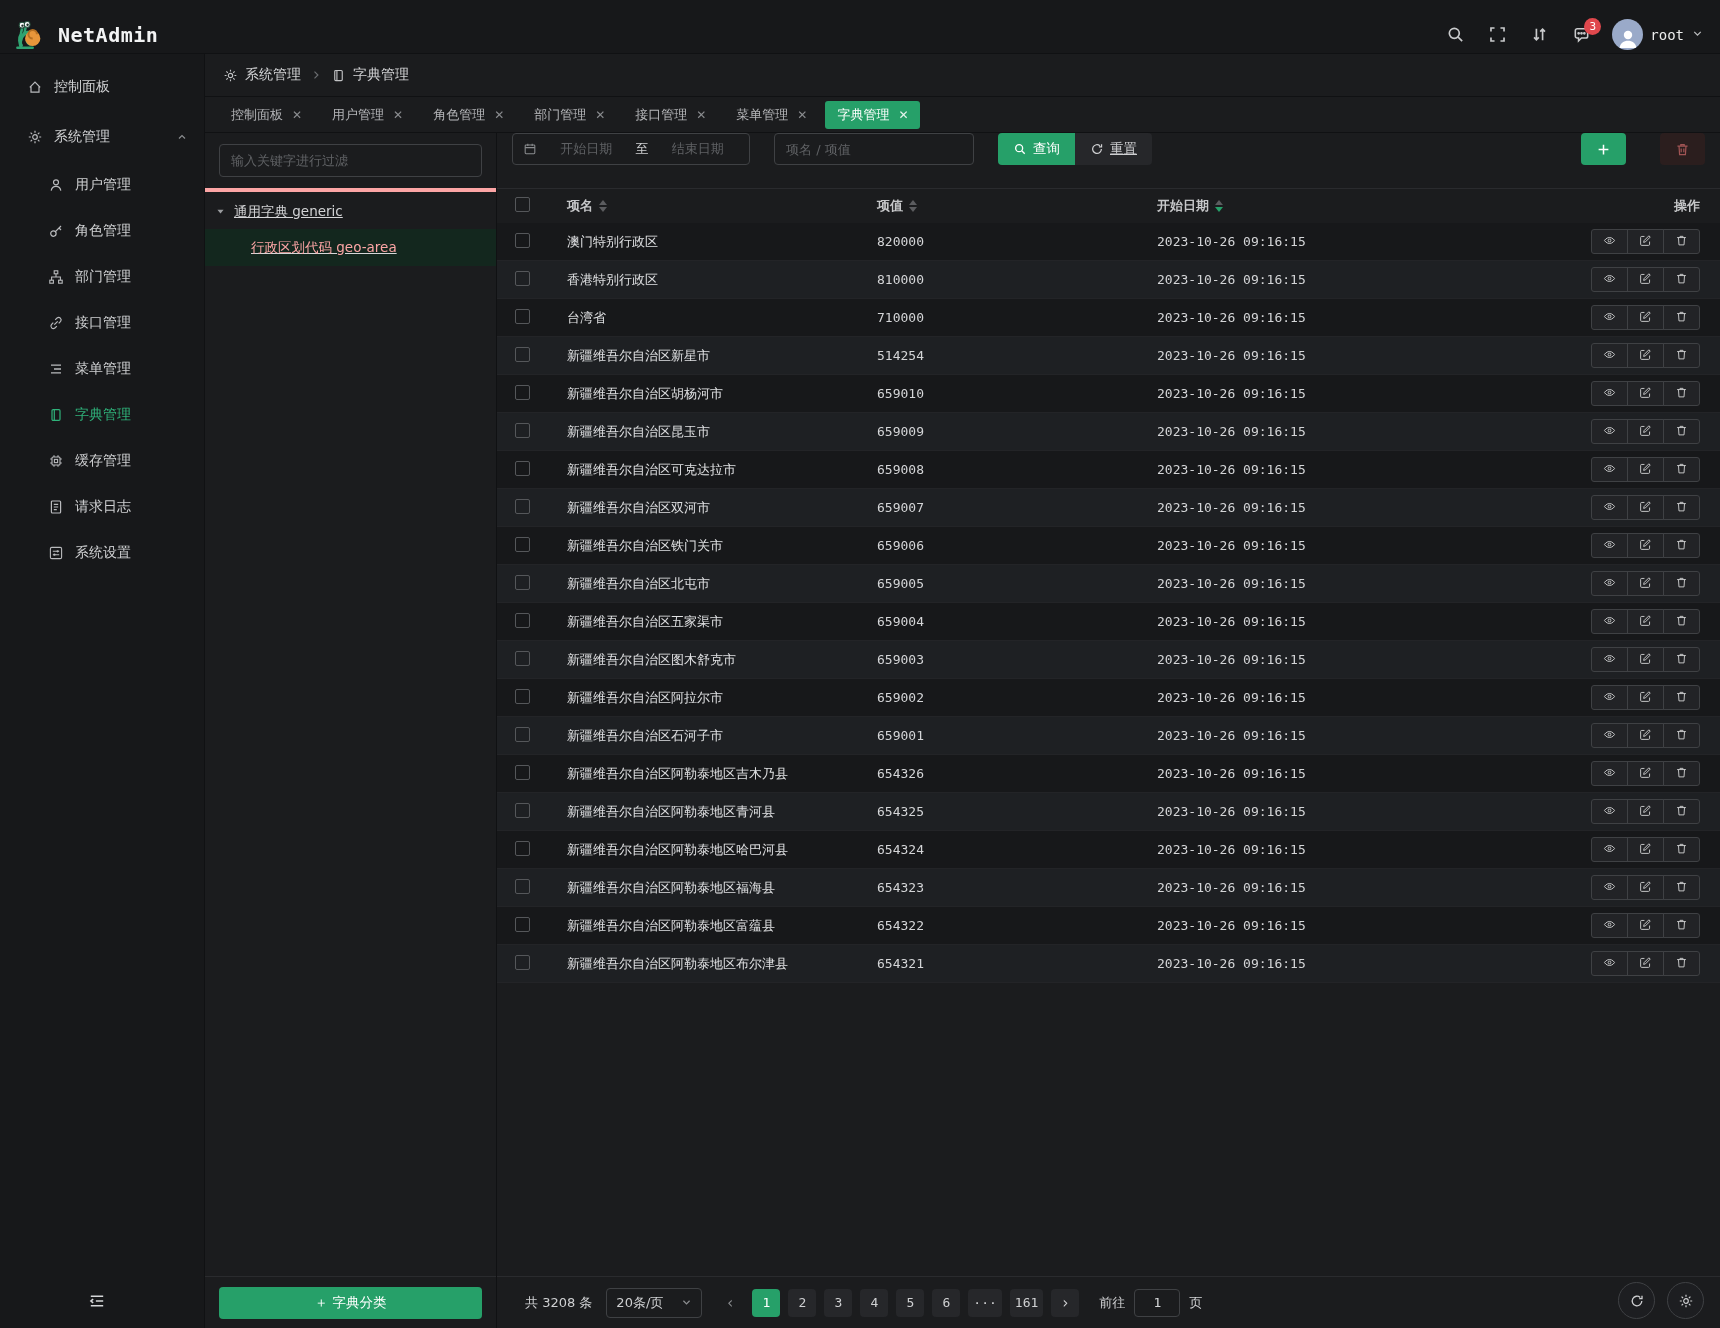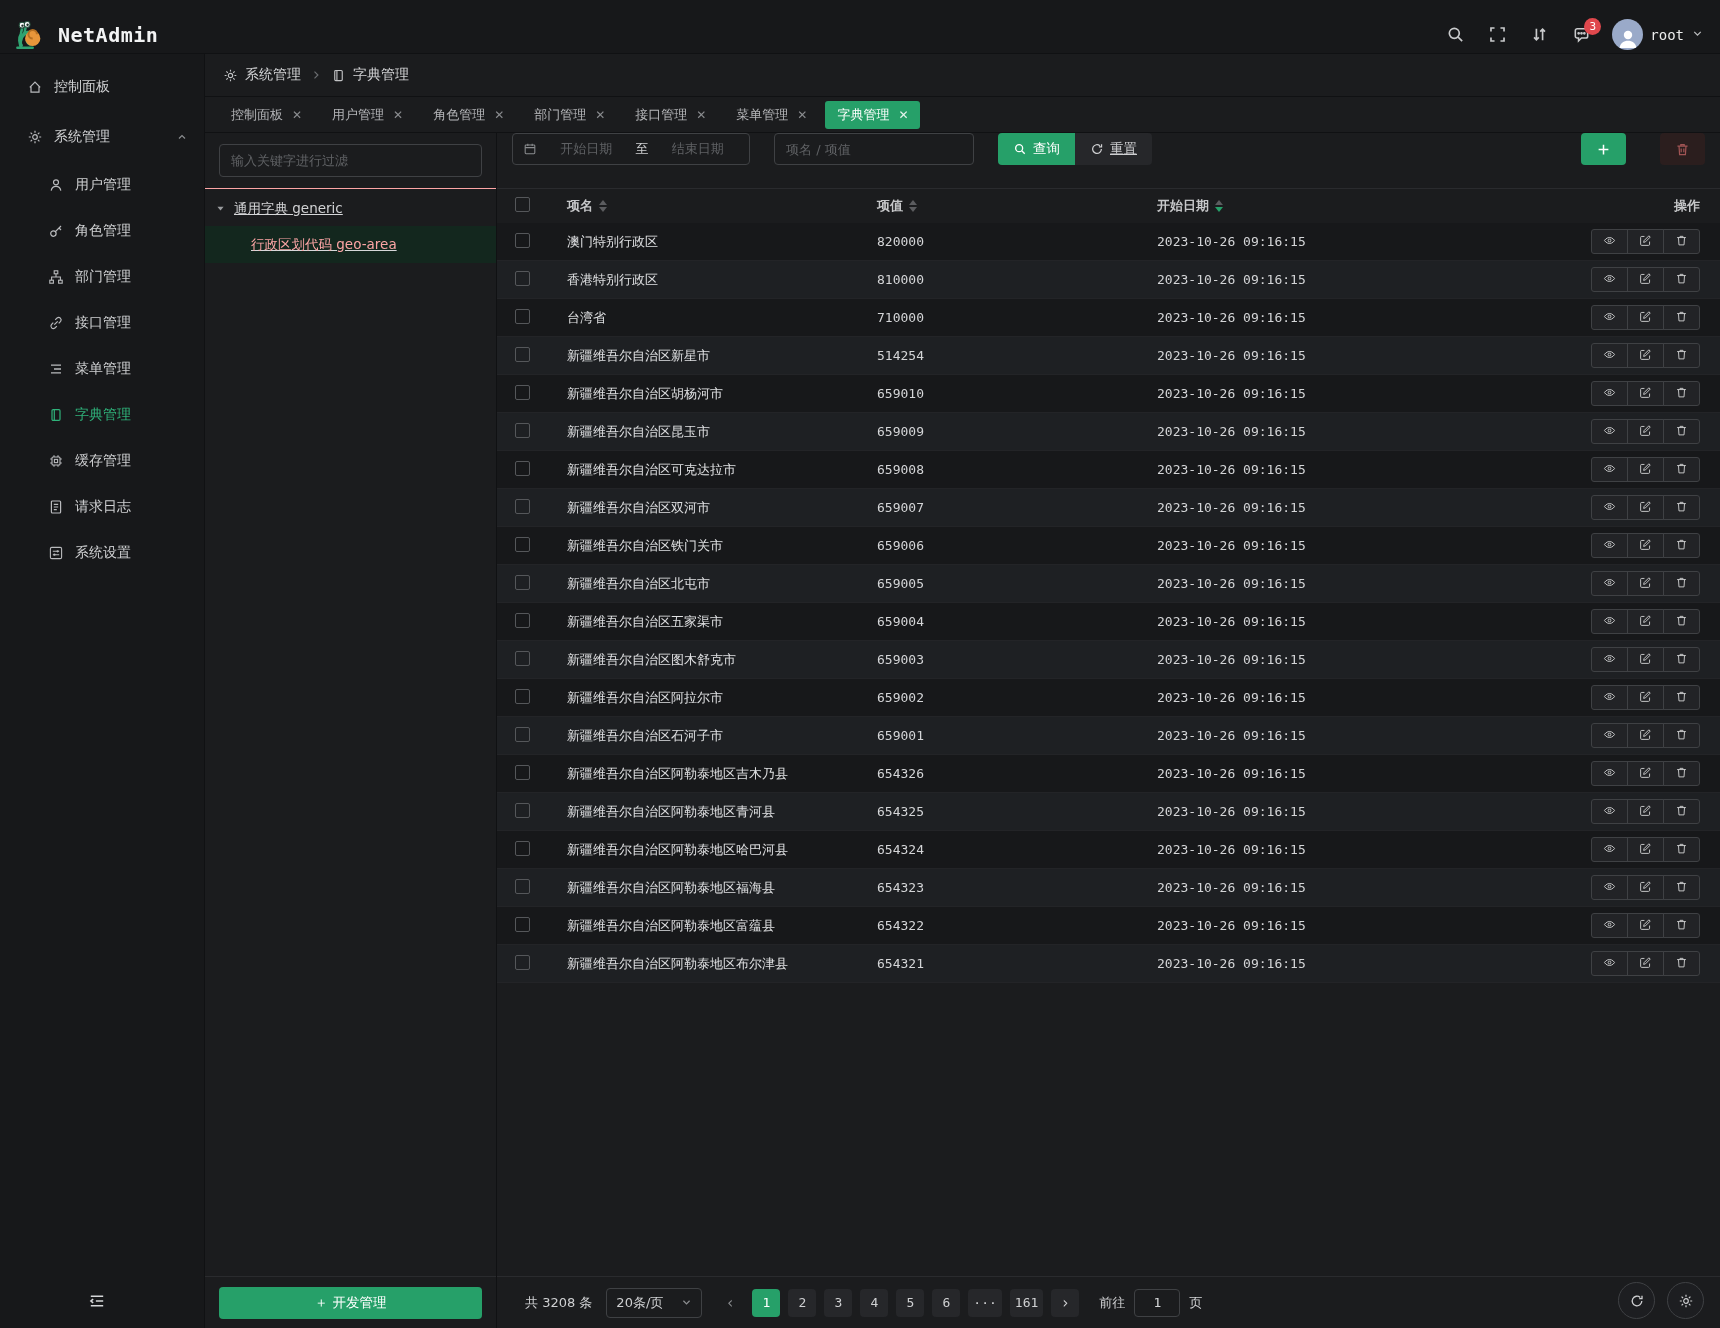--- a/index.html
+++ b/index.html
@@ -51,21 +51,21 @@
   
   .tab-bar{height:36px;display:flex;align-items:center;gap:6px;padding:0 14px;background:#1b1c1e;border-bottom:1px solid #101113;flex:0 0 auto;}
   .tab{height:28px;display:flex;align-items:center;gap:9px;padding:0 12px;font-size:13px;color:#b4b5b8;border-radius:3px;cursor:pointer;}
   .tab .tab-close{font-size:12px;color:#8b8d90;line-height:1;}
   .tab.active{background:#26a069;color:#fff;}
   .tab.active .tab-close{color:#e9f5ef;}
 
   
   .content{flex:1;display:flex;min-height:0;}
   .left-panel{width:292px;border-right:1px solid #101113;display:flex;flex-direction:column;flex:0 0 auto;background:#1b1c1e;}
-  .left-top{padding:11px 14px;border-bottom:1px solid #fca5a5;}
+  .left-top{padding:11px 14px;border-bottom:4px solid #fca5a5;}
   .text-input{width:100%;height:33px;background:transparent;border:1px solid #3f4144;border-radius:4px;color:#d6d7d9;font-size:13px;padding:0 11px;font-family:inherit;}
   .text-input::placeholder{color:#5f6164;}
   .tree{flex:1;padding-top:2px;text-decoration:underline;}
   .tree-parent{height:35px;display:flex;align-items:center;gap:8px;padding:0 10px;font-size:13.5px;color:#d2d3d5;cursor:pointer;}
   .tree-parent .caret{color:#9a9c9f;display:flex;}
   .tree-parent .caret svg{width:11px;height:11px;}
   .tree-child{height:37px;display:flex;align-items:center;padding-left:46px;font-size:13.5px;color:#fca5a5;cursor:pointer;}
   .tree-child.selected{background:#13271e;}
   .mono{font-family:"DejaVu Sans Mono","Liberation Mono",monospace;}
   .left-footer{height:52px;border-top:1px solid #2a2b2e;display:flex;align-items:center;padding:0 14px;flex:0 0 auto;}
@@ -393,21 +393,21 @@
                   </svg>
                 </span>
               <span class="mono-mix">通用字典 generic</span>
             </div>
             <div class="tree-child selected">
               <span>行政区划代码 geo-area</span>
             </div>
           </div>
           <div class="left-footer">
             <button class="add-cat-btn">
-              <span>＋ 开发管理</span>
+              <span>＋ 字典分类</span>
             </button>
           </div>
         </div>
 
         <div class="table-area">
           <div class="filter-bar">
             <div class="date-range">
               <span class="icn">
                   <svg viewBox="0 0 16 16" fill="none" stroke="currentColor" stroke-width="1.2">
                     <rect x="2.5" y="3.4" width="11" height="10" rx="1"></rect>

